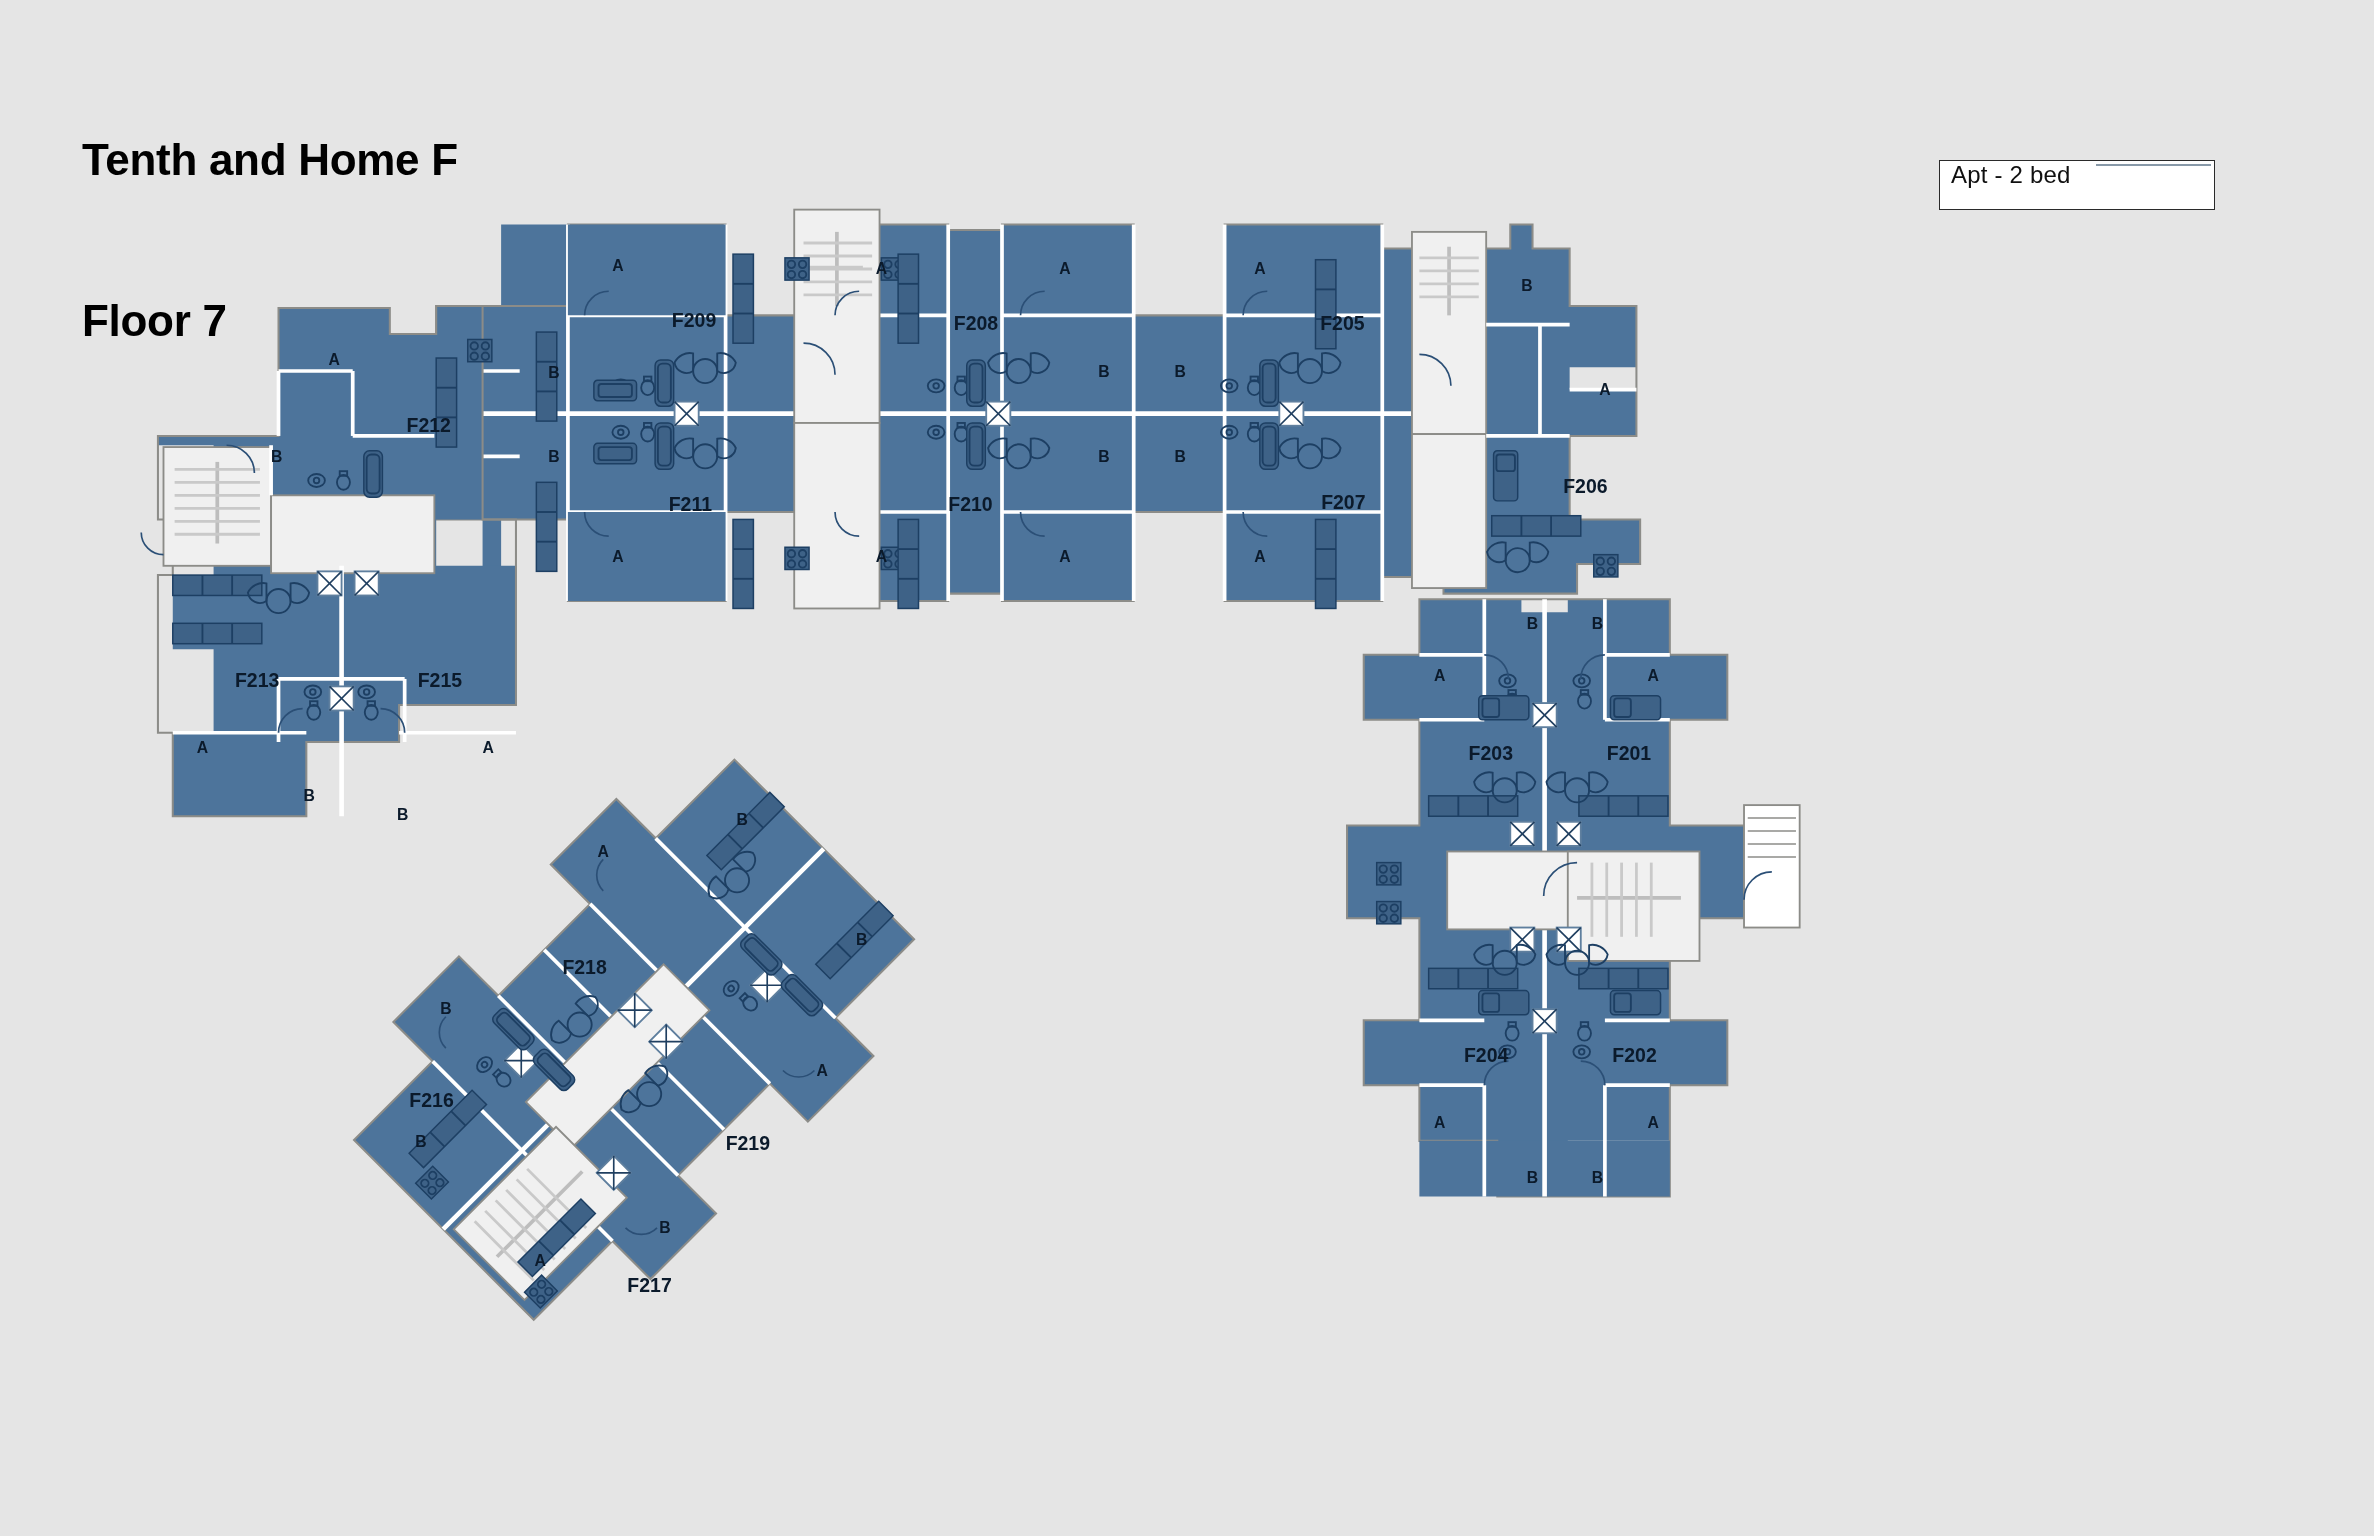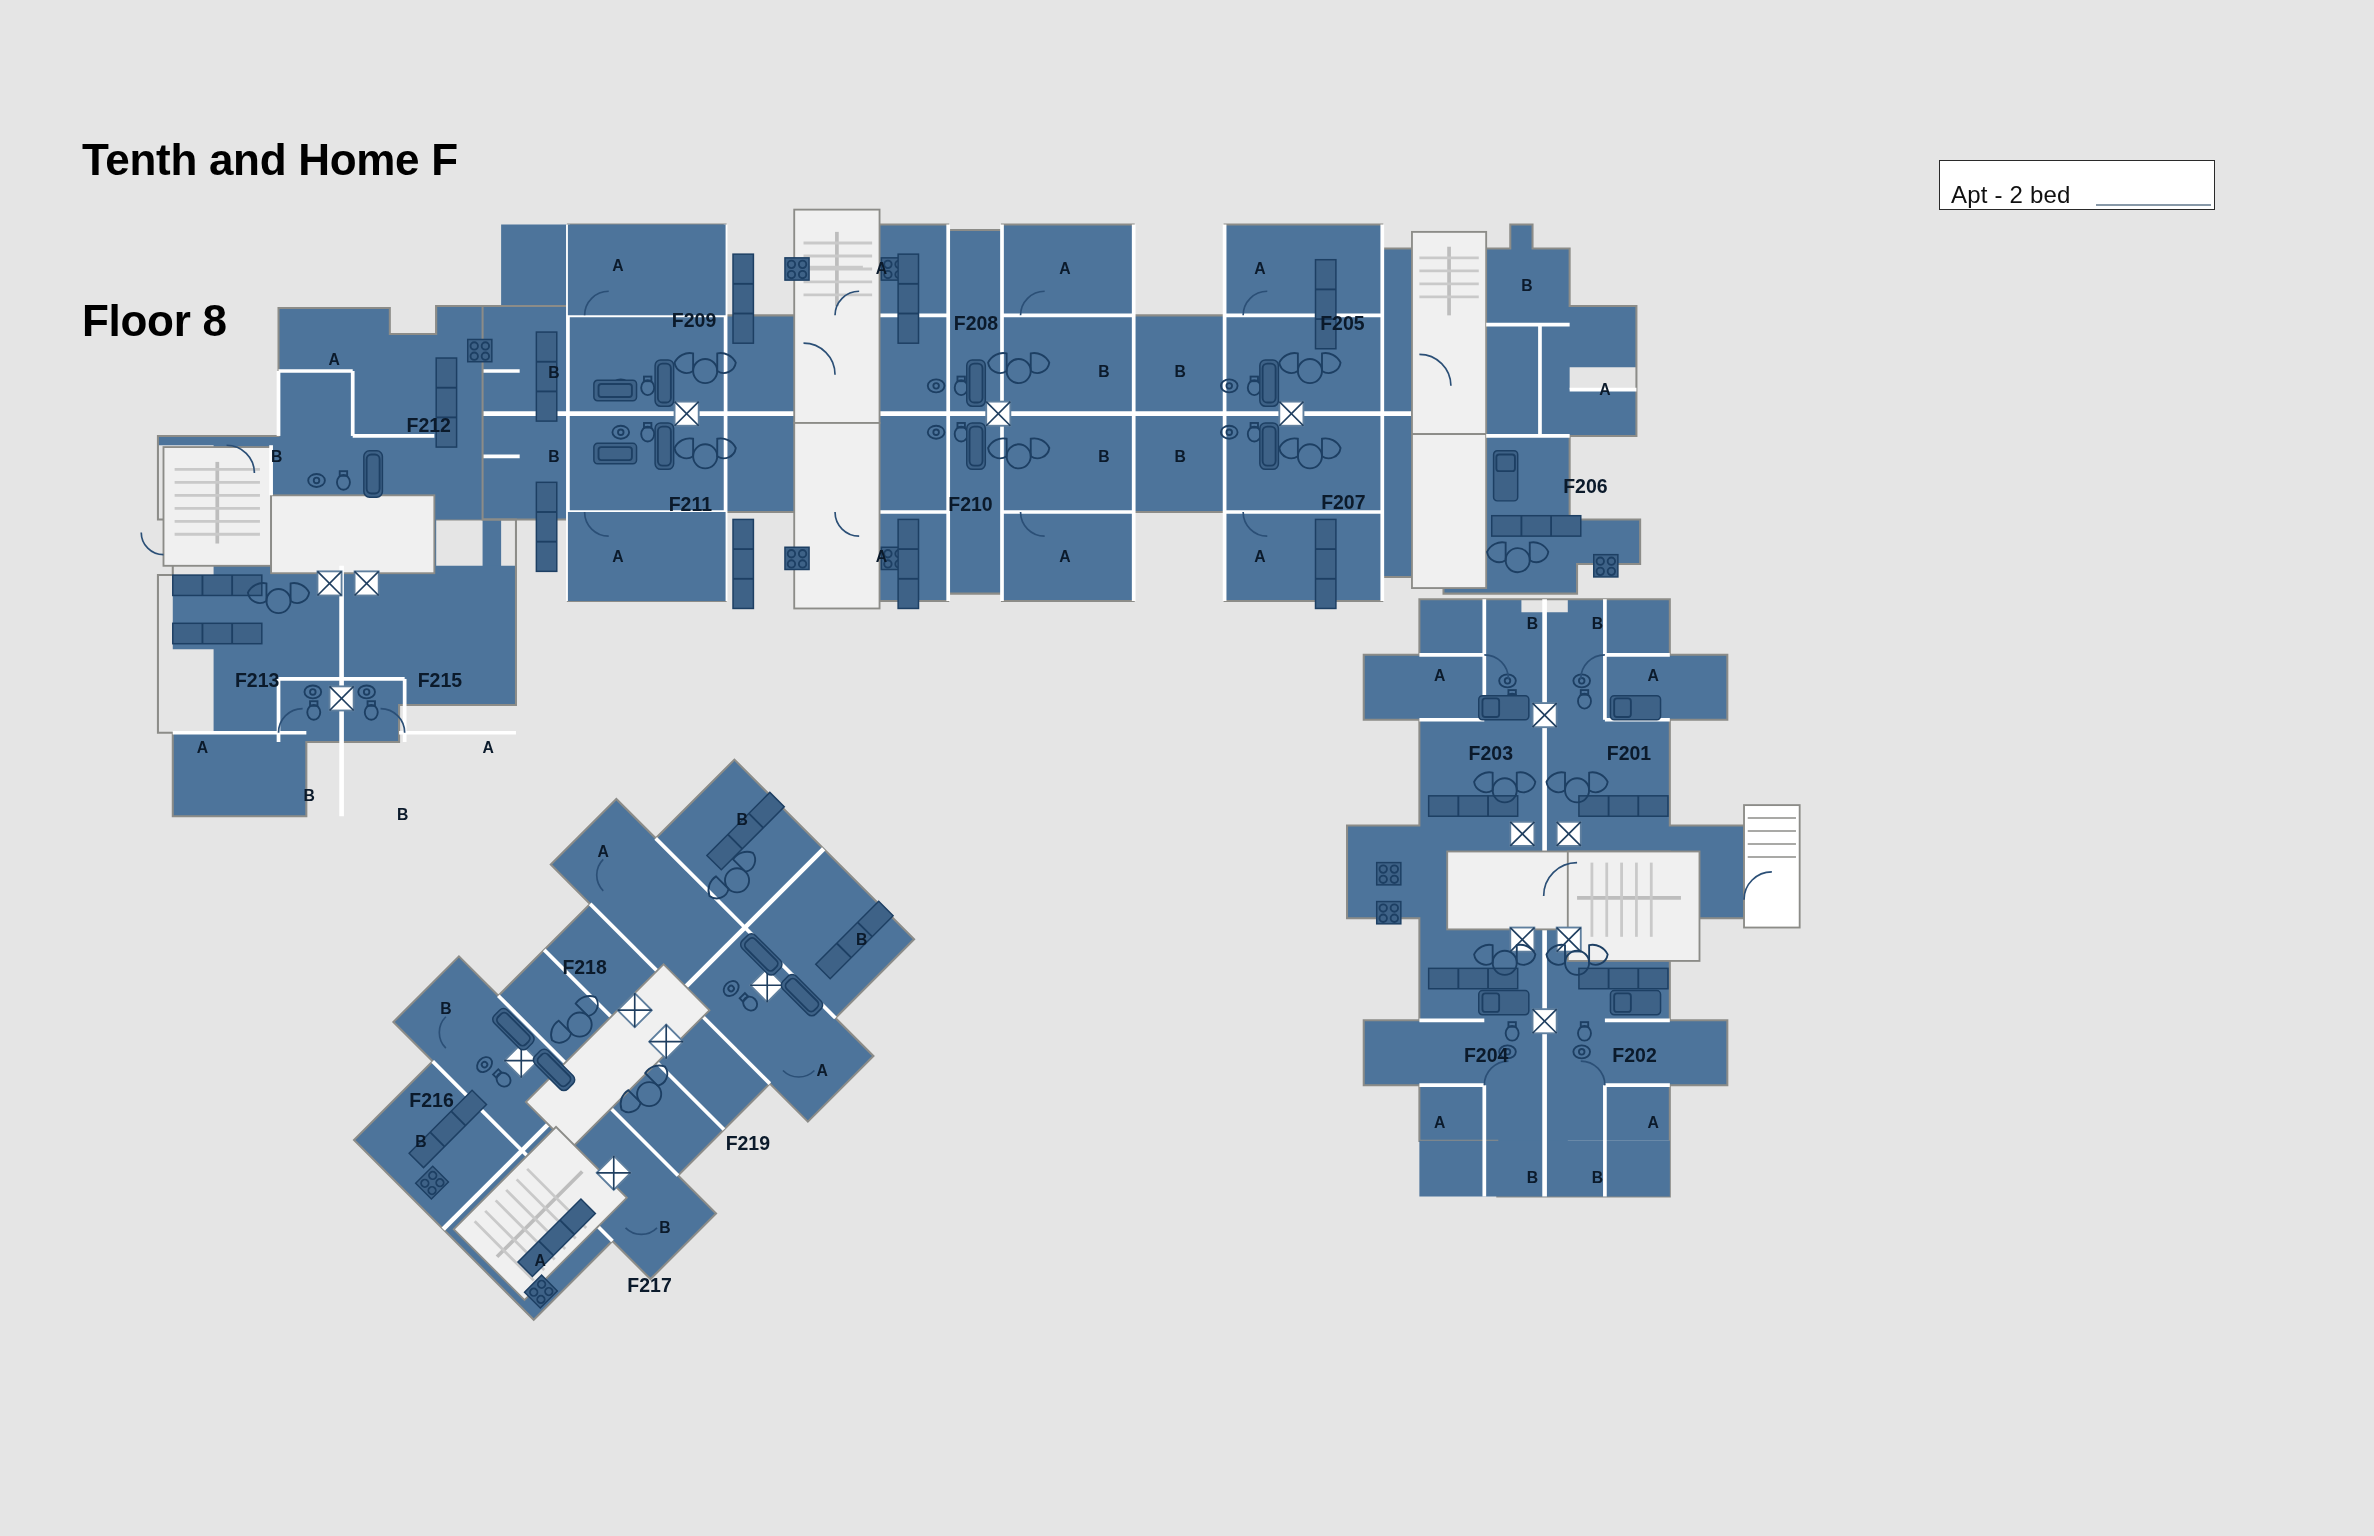--- a/index.html
+++ b/index.html
@@ -23,21 +23,21 @@
   }
   #title-block .line{display:block;}
 
   
   #legend{
     position:absolute;left:1939px;top:160px;
     width:276px;height:50px;
     border:1.9px solid #2a2a2a;
     background:#ffffff;
     box-sizing:border-box;
-    display:flex;align-items:flex-end;
+    display:flex;align-items:flex-start;
   }
   #legend .legend-label{
     flex:1 1 auto;
     display:flex;align-items:center;
     padding-left:11px;
     font-size:24px;color:#101010;
     letter-spacing:0.2px;
   }
   #legend .legend-swatch{
     width:115px;margin:2.8px 2.8px 2.8px 0;
@@ -73,21 +73,21 @@
     text-anchor:middle;dominant-baseline:central;
   }
 </style>
 </head>
 <body>
 
 <div id="sheet">
 
   <div id="title-block">
     <span class="line">Tenth and Home F</span>
-    <span class="line">Floor 8</span>
+    <span class="line">Floor 7</span>
   </div>
 
   <div id="legend" style="border-color: rgb(42, 42, 42);">
     <div class="legend-label">Apt - 2 bed</div>
     <div class="legend-swatch" style="background: rgb(3, 48, 92);"></div>
   </div>
 
   <div id="plan-wrap">
   <svg id="plan" viewBox="0 0 2560 1656">
 

